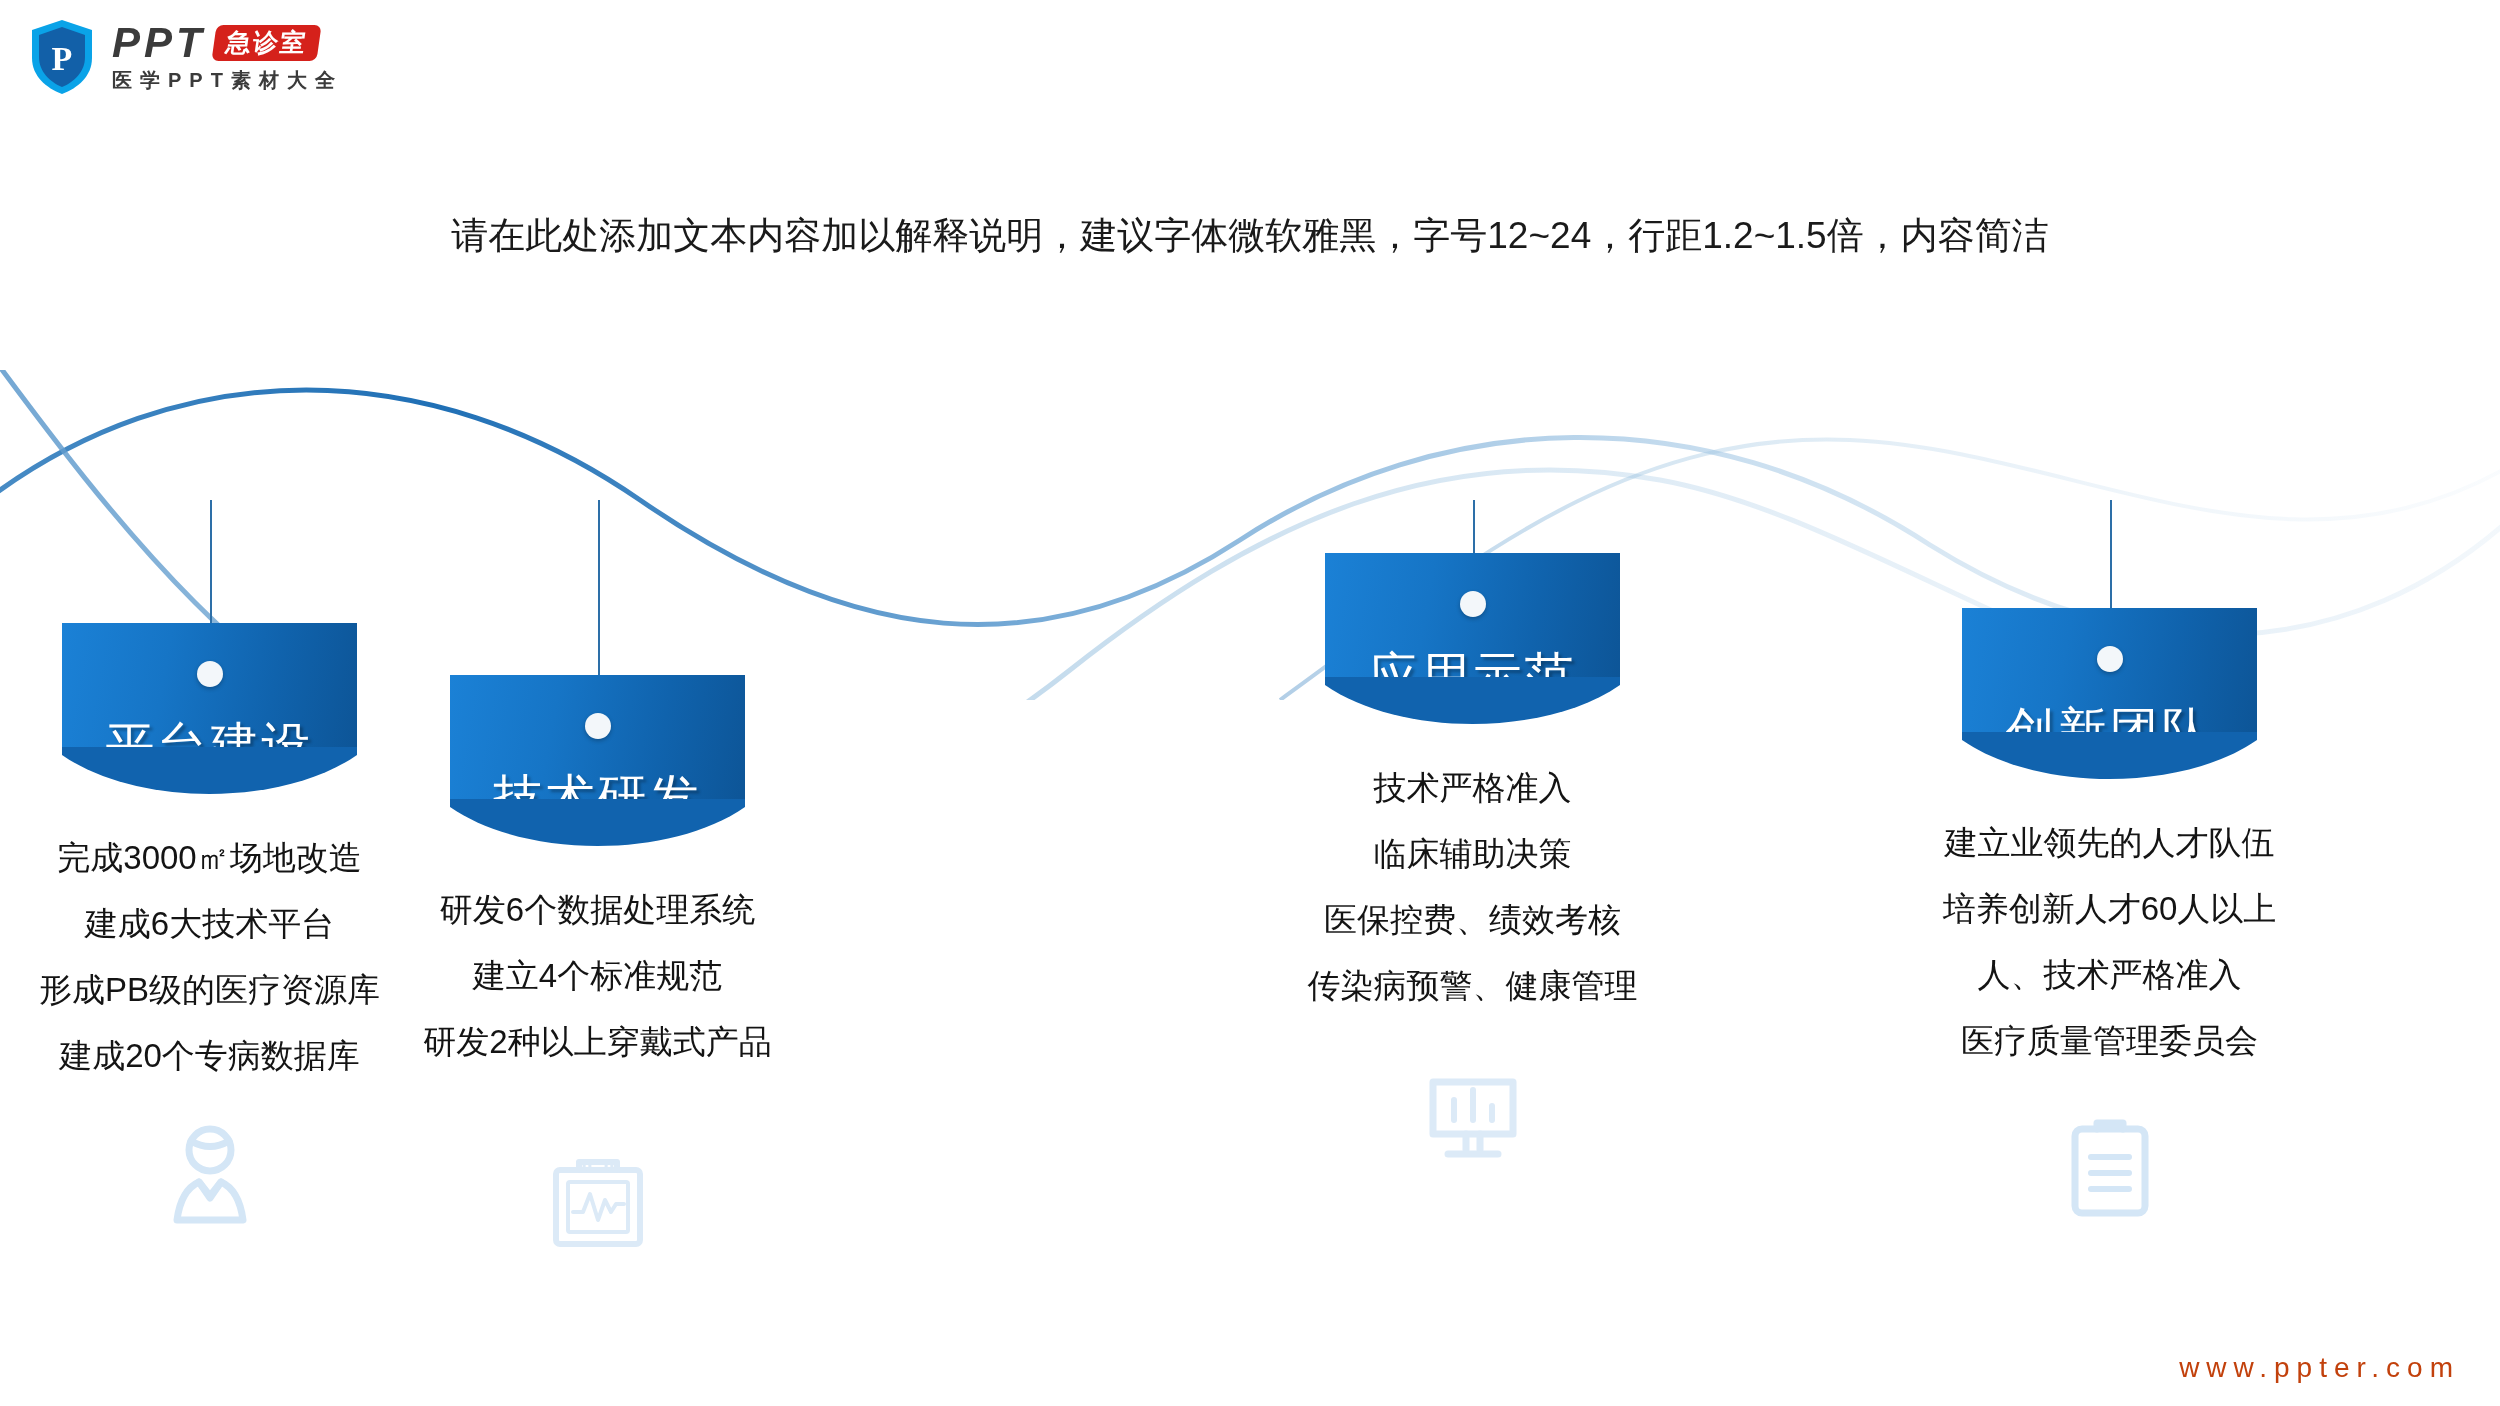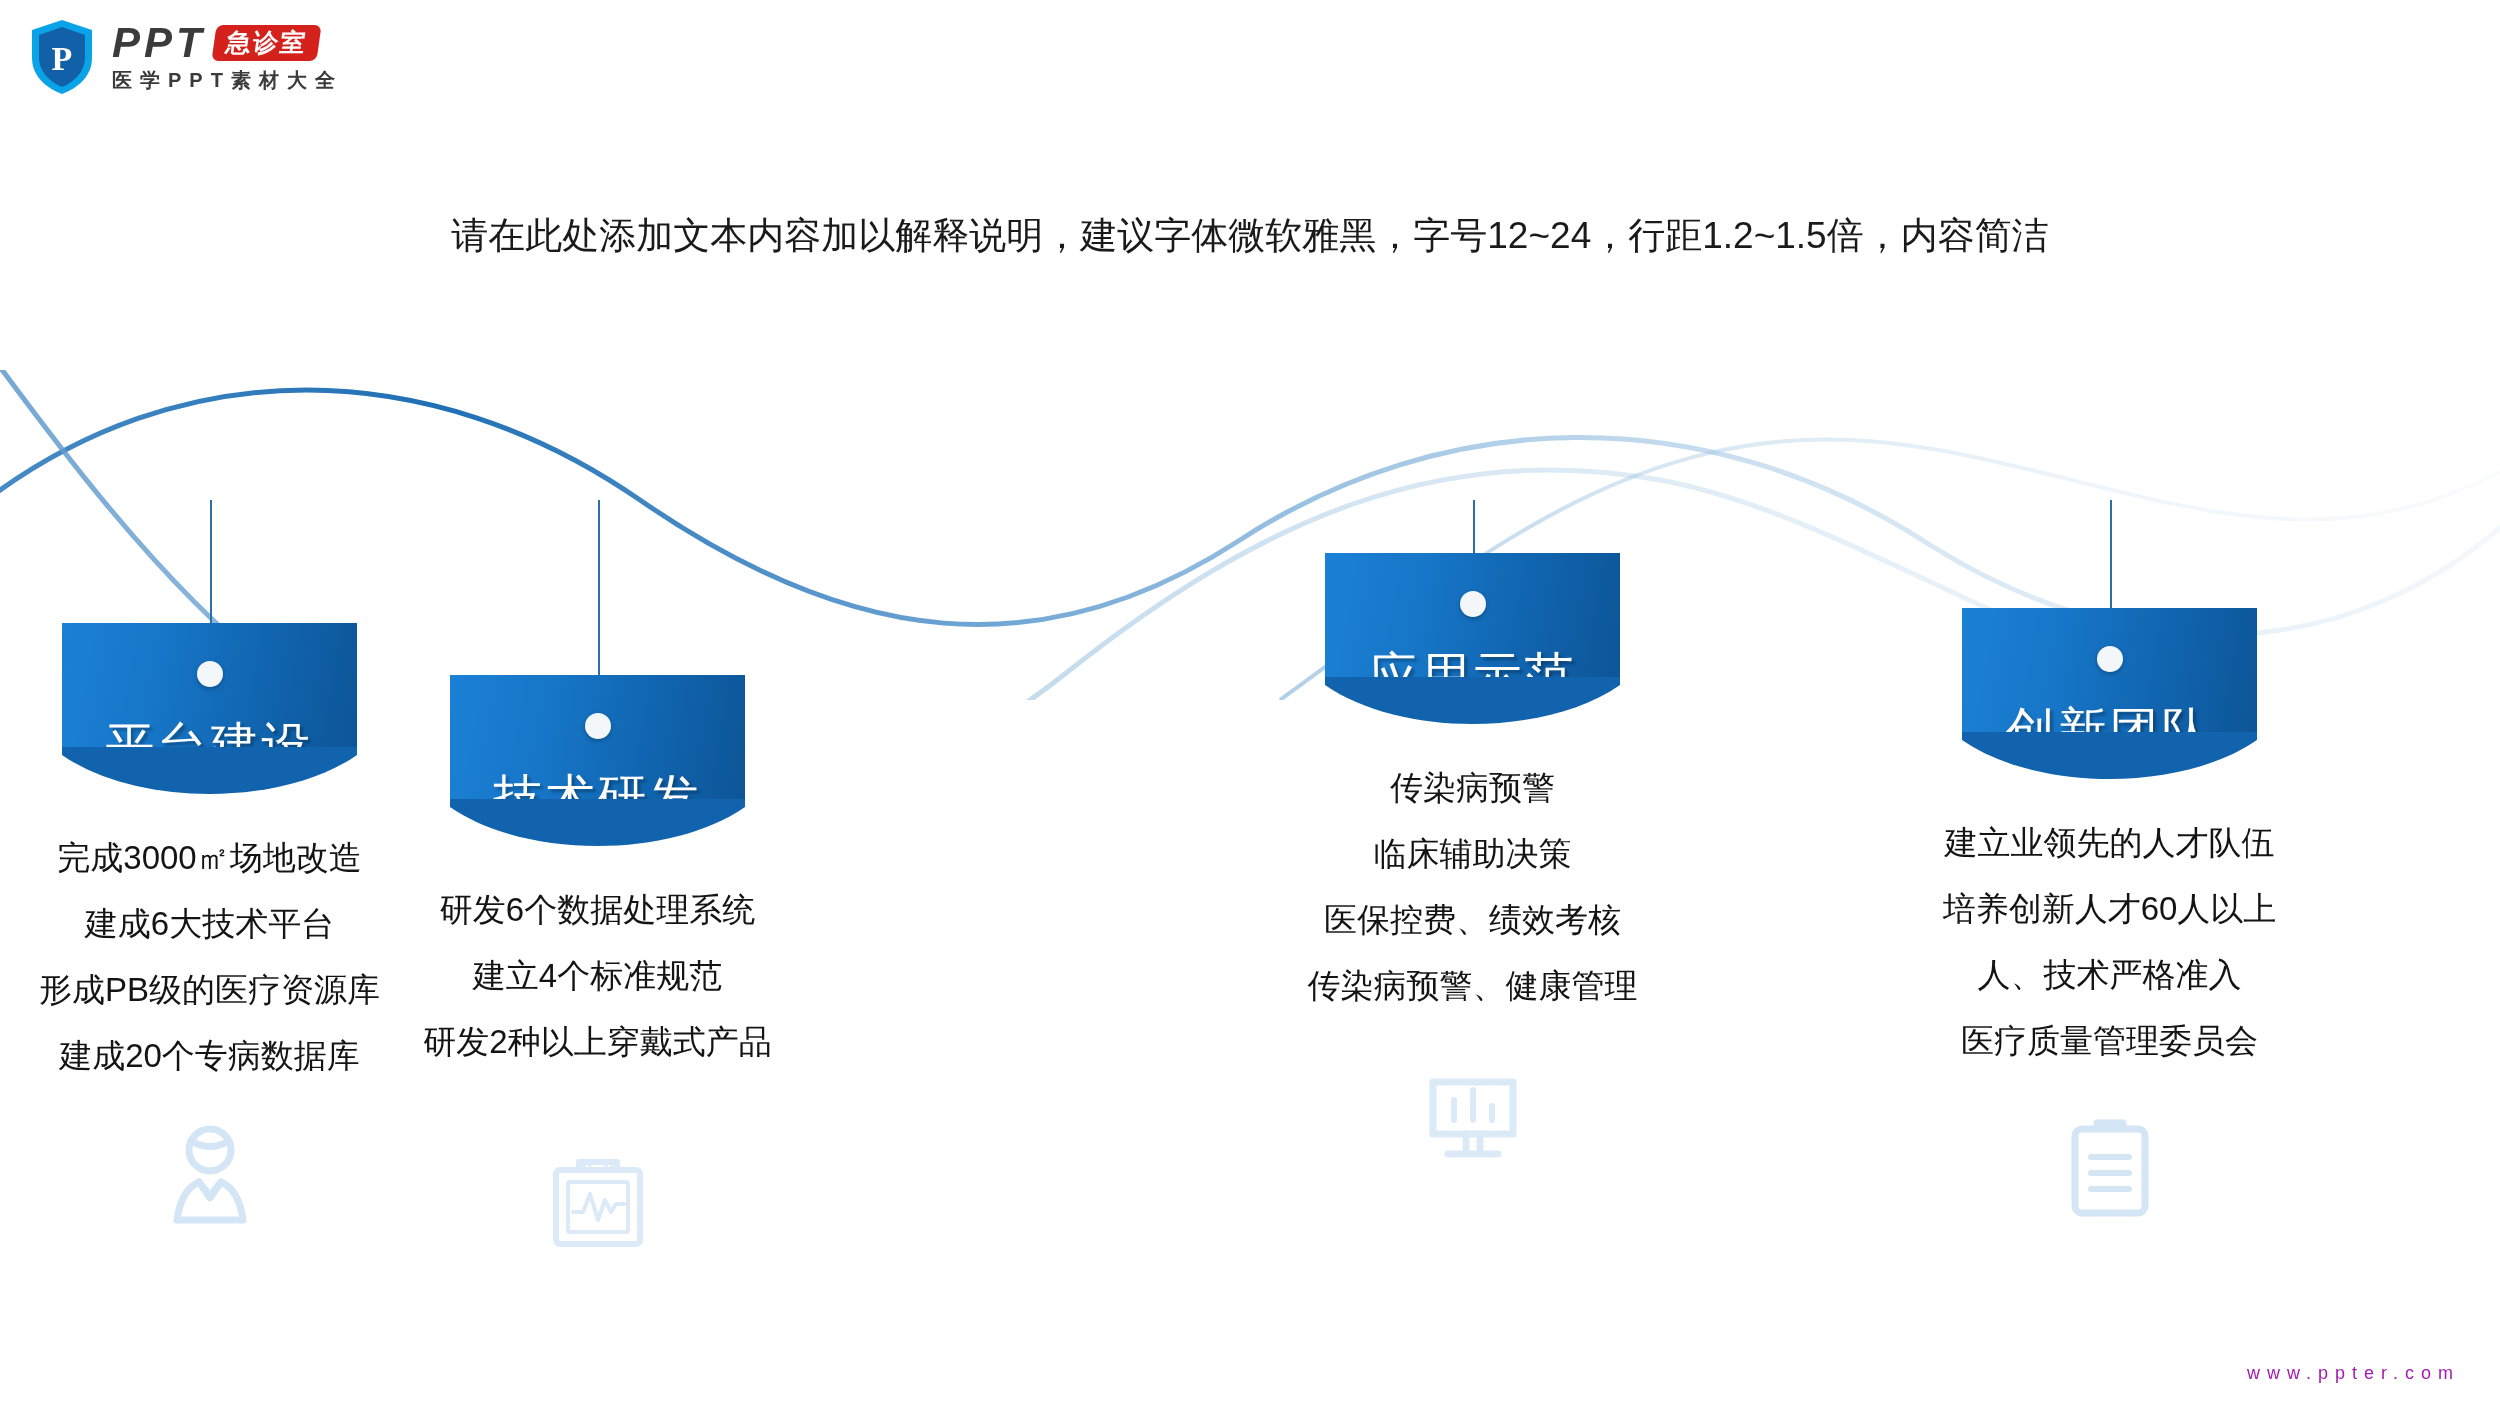--- a/index.html
+++ b/index.html
@@ -183,23 +183,23 @@
     width: 110px;
     height: 110px;
     opacity: 1;
   }
 
   
   .watermark {
     position: absolute;
     right: 40px;
     bottom: 22px;
-    font-size: 18px;
+    font-size: 28px;
     letter-spacing: 7px;
-    color: #a21caf;
+    color: #c2410c;
   }
 </style>
 </head>
 <body>
 
 <div id="slide">
 
   <div class="logo">
     <div class="logo-shield">
       <svg width="68" height="78" viewBox="0 0 68 78">
@@ -317,21 +317,21 @@
         <div class="card-dot"></div>
         <div class="card-title">应用示范</div>
       </div>
       <div class="card-skirt">
         <svg width="295" height="66" viewBox="0 0 295 66" preserveAspectRatio="none">
           <path d="M0,0 L295,0 L295,8 C220,60 75,60 0,8 Z" fill="#1163ae"></path>
         </svg>
       </div>
     </div>
     <div class="card-body">
-      <p>传染病预警</p>
+      <p>技术严格准入</p>
       <p>临床辅助决策</p>
       <p>医保控费、绩效考核</p>
       <p>传染病预警、健康管理</p>
     </div>
     <div class="card-icon" style="left:50%; margin-left:-55px; top:560px;">
       <svg width="110" height="110" viewBox="0 0 110 110">
         <g fill="none" stroke="#dceaf7" stroke-width="7" stroke-linejoin="round" stroke-linecap="round">
           <path d="M15 22 l80 0 l0 52 l-80 0 Z"></path>
           <path d="M36 60 l0 -20 M55 60 l0 -30 M74 60 l0 -14" stroke-width="6"></path>
           <path d="M48 74 l0 16 M62 74 l0 16"></path>

